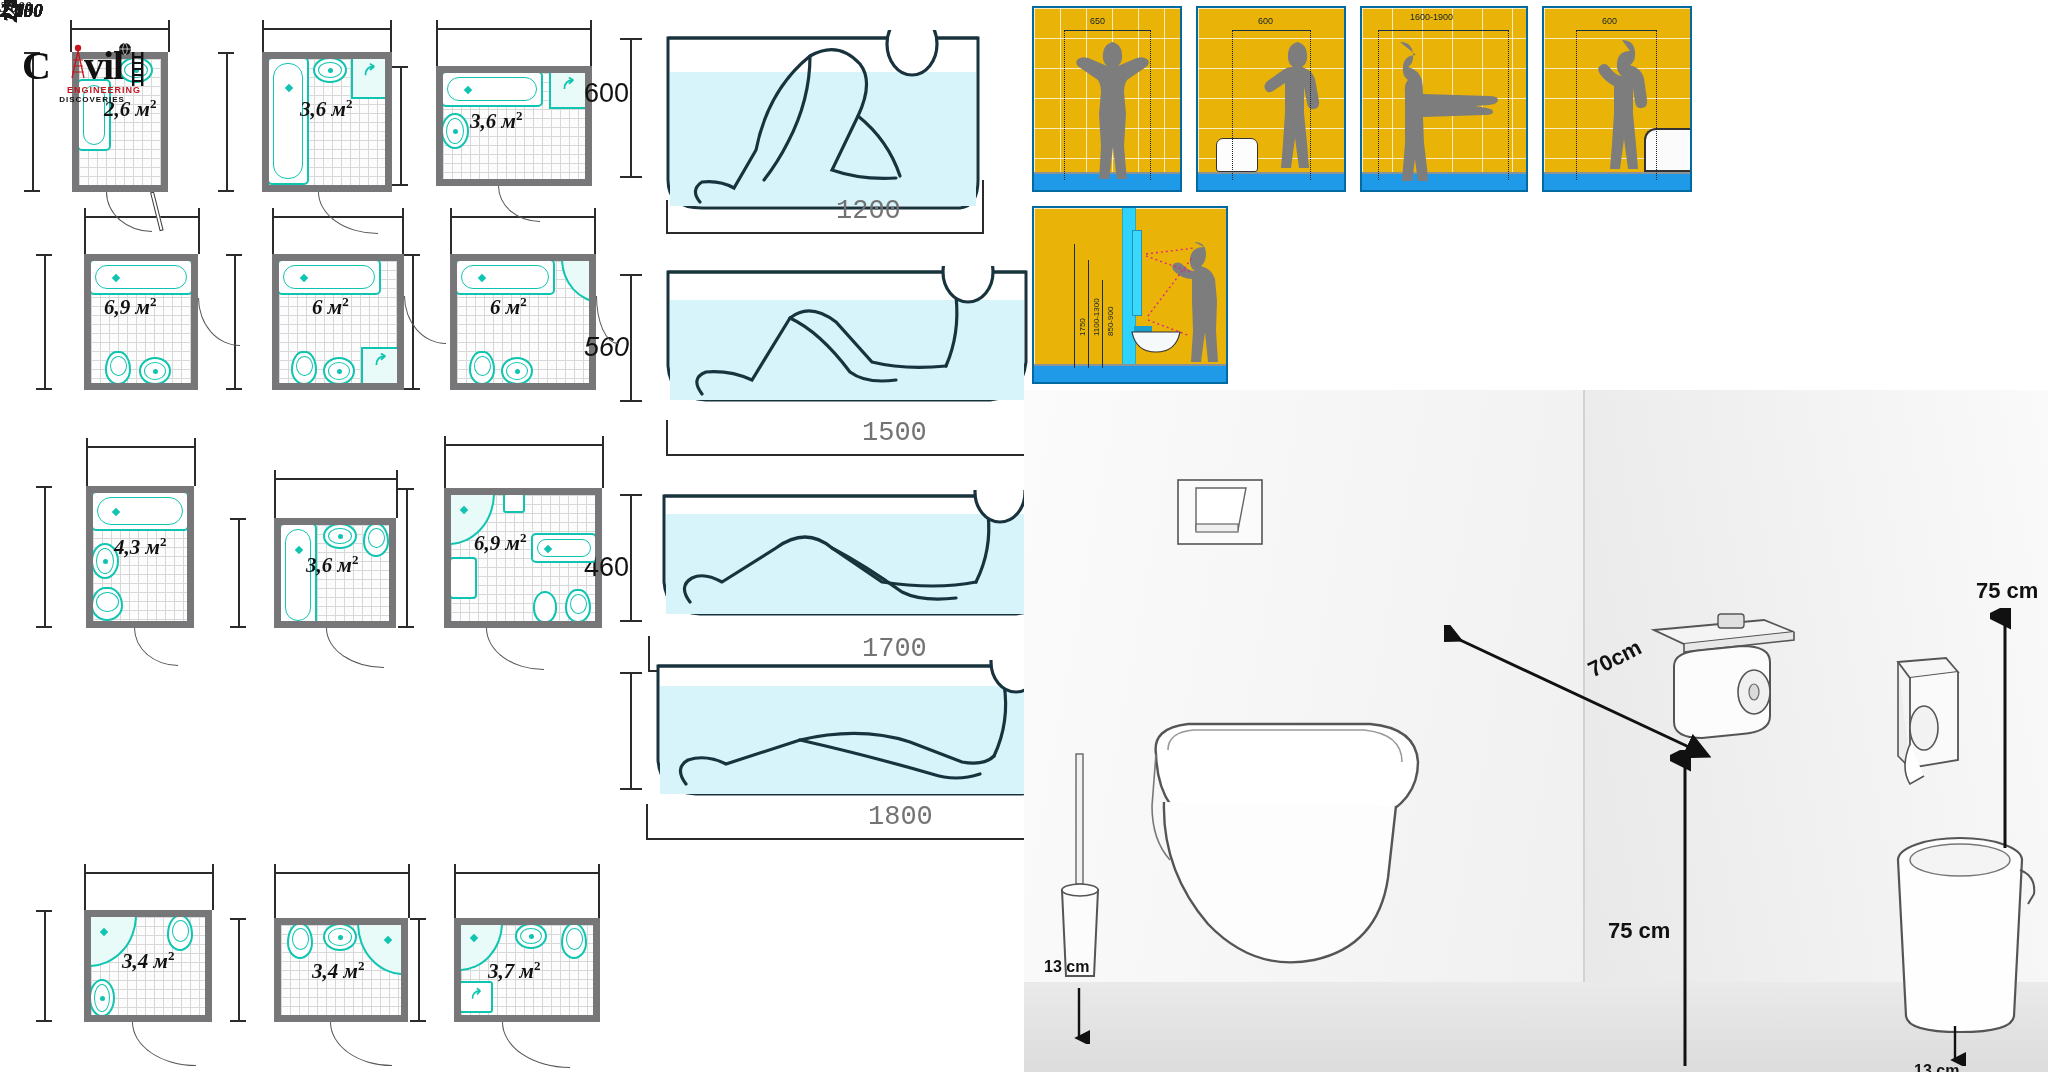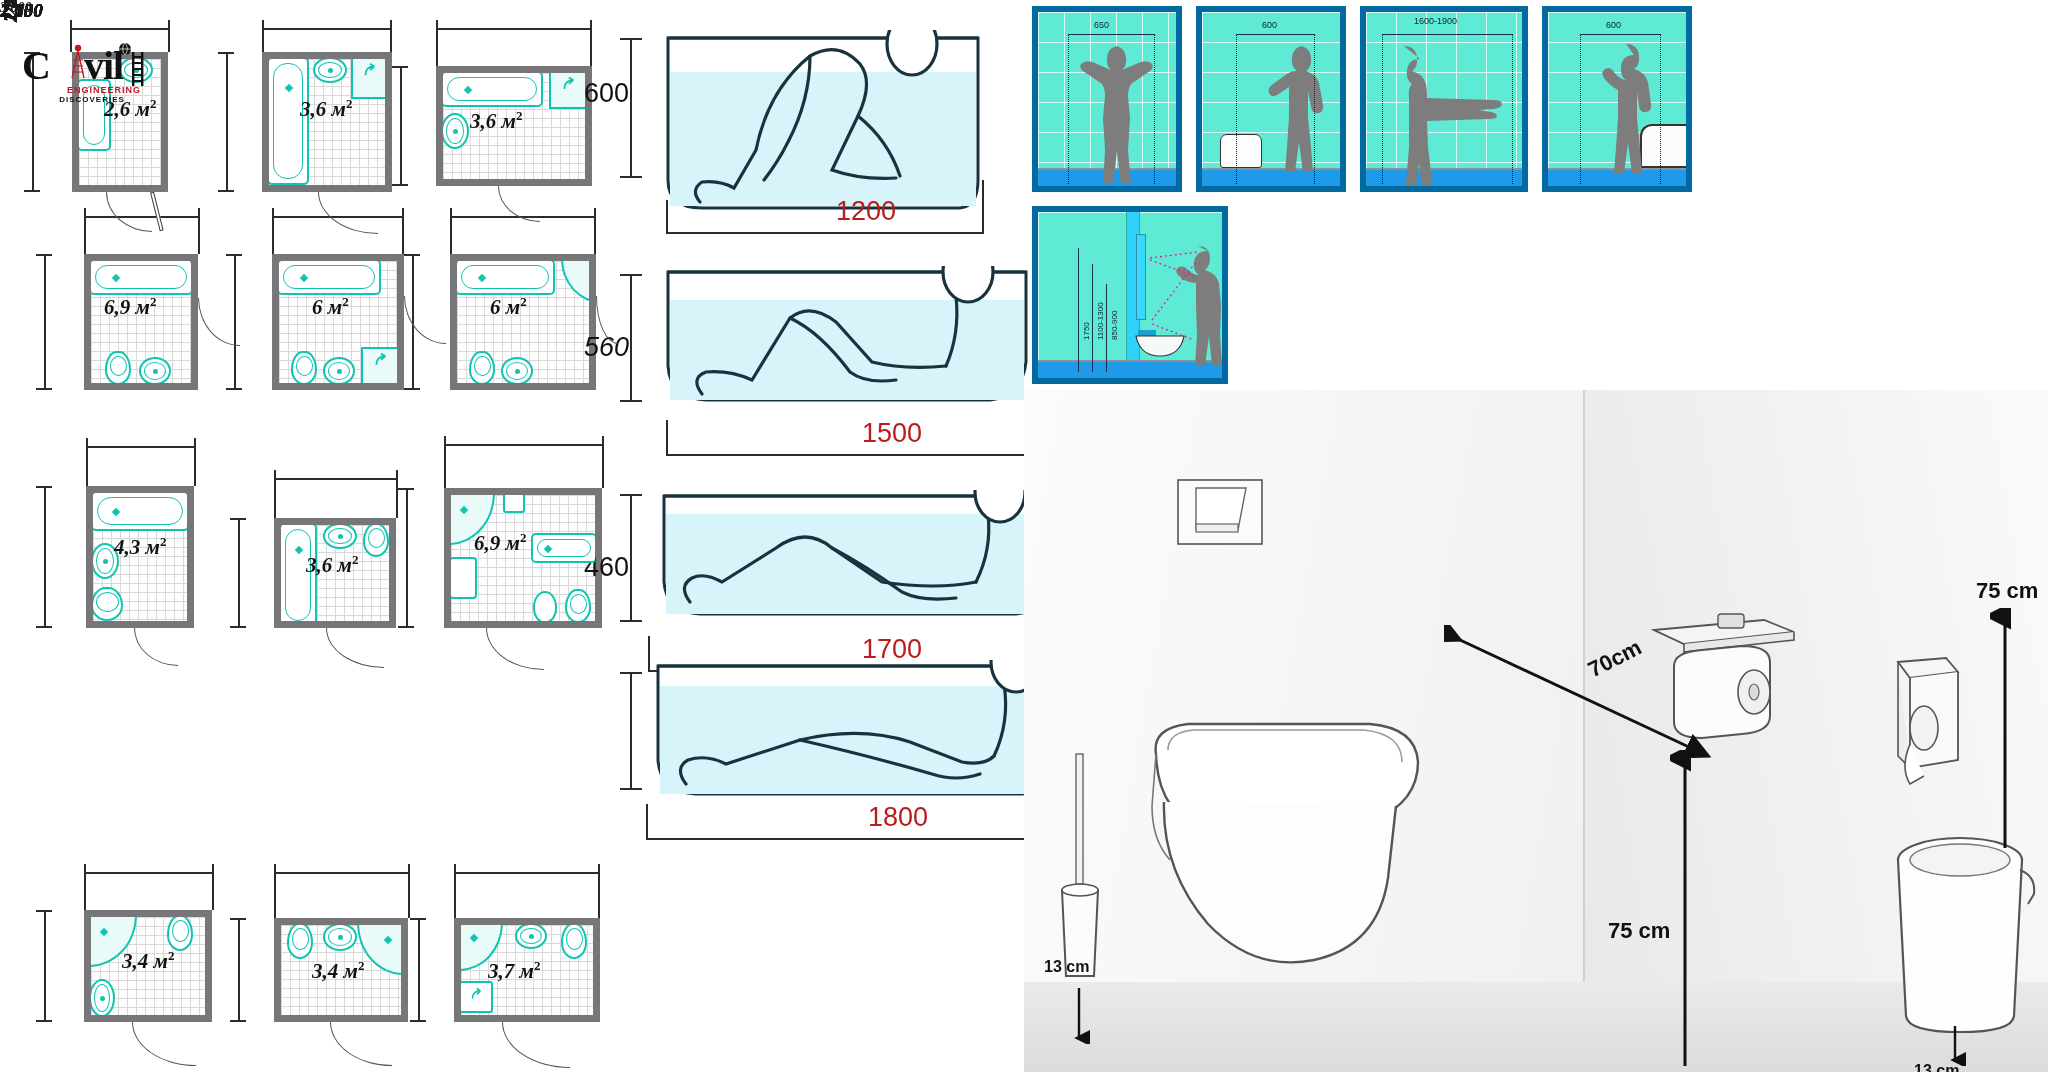--- a/index.html
+++ b/index.html
@@ -93,35 +93,35 @@
   .logo .sub2 { font-size:8px; font-weight:bold; color:#111; letter-spacing:1px; text-align:center;}
   .logo .tower {
     position:absolute; left:46px; top:2px; width:20px; height:36px;
   }
 
   
   #tubs { position:absolute; left:600px; top:0; width:450px; height:1072px; }
   .tubsec { position:absolute; }
   .tubLabelW {
     position:absolute;
-    font-family:Liberation Sans, sans-serif;
-    font-size:27px; color:#b91c1c; white-space:nowrap;
+    font-family:Liberation Mono, monospace;
+    font-size:27px; color:#737373; white-space:nowrap;
   }
   .tubLabelH {
     position:absolute;
     font-family:"Liberation Sans", sans-serif;
     font-size:27px; color:#111; white-space:nowrap;
   }
 
   
   #ergo { position:absolute; left:1024px; top:0; width:1024px; height:1072px; }
   .panel {
     position:absolute;
-    background:#5eead4;
-    border:6px solid #0369a1;
+    background:#eab308;
+    border:2px solid #0369a1;
     overflow:hidden;
   }
   .panel .tilegrid {
     position:absolute; inset:0;
     background-image:
       linear-gradient(to right, rgba(255,255,255,.75) 1px, transparent 1px),
       linear-gradient(to bottom, rgba(255,255,255,.75) 1px, transparent 1px);
   }
   .panel .floorband {
     position:absolute; left:0; right:0; bottom:0; height:18px; background:#1f9ae8;

